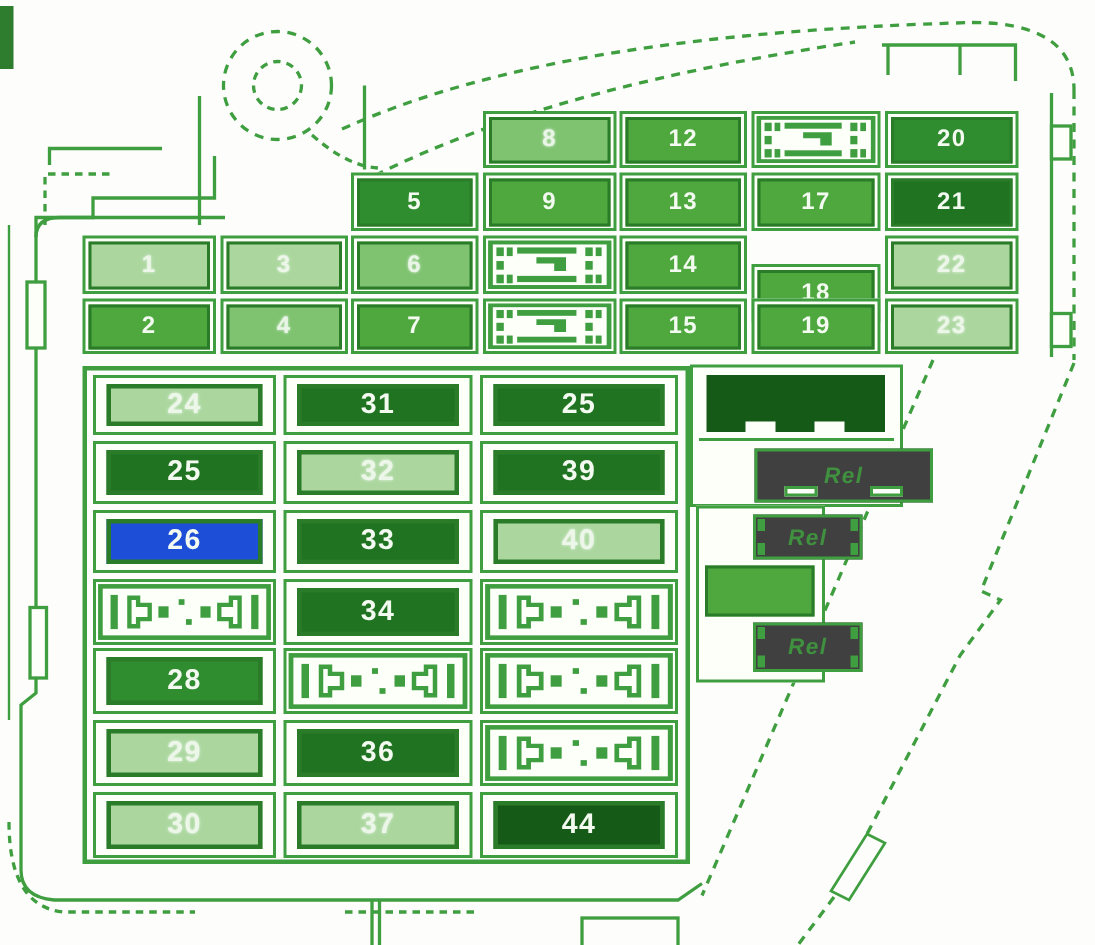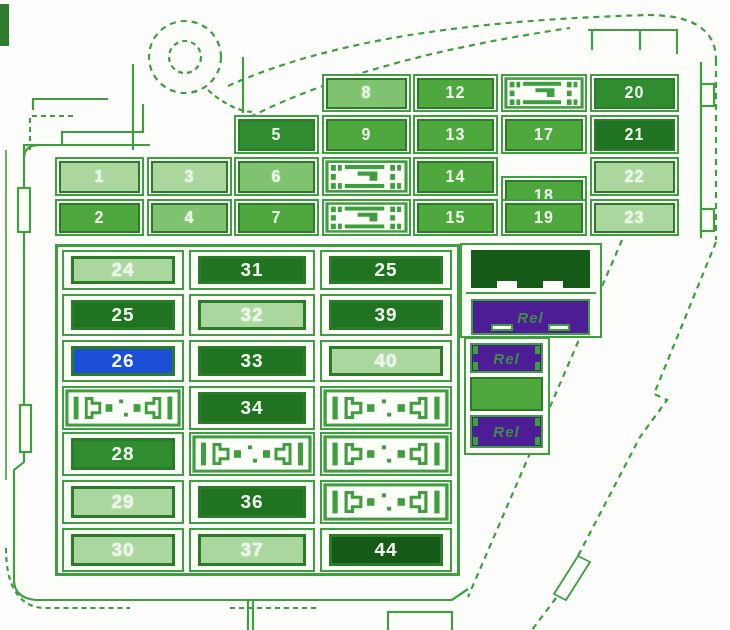--- a/index.html
+++ b/index.html
@@ -27,21 +27,21 @@
   }
   .cell.top .num { font-size:16px; }
   .cell.bot .num { font-size:19px; }
   .num.on-light { text-shadow:0 0 2px rgba(255,255,255,0.9); opacity:0.92; }
   .sym { position:absolute; inset:1px; }
   .sym svg { width:100%; height:100%; display:block; }
 
   .panel-box { position:absolute; box-sizing:border-box; border:2.5px solid var(--line,#3f9e3f); background:#fdfff9; }
   .dark-block { position:absolute; box-sizing:border-box; background:var(--sh-darkest,#1d5c20); }
   .notch { position:absolute; bottom:-1px; width:20px; height:8px; background:#fdfff9; }
-  .rel-box { position:absolute; box-sizing:border-box; border:2.5px solid var(--line,#3f9e3f); background:#4c1d95; }
+  .rel-box { position:absolute; box-sizing:border-box; border:2.5px solid var(--line,#3f9e3f); background:#404040;margin-left:32px; }
   .rel-label {
     position:absolute; inset:0; display:flex; align-items:center; justify-content:center;
     color:var(--line,#3f9e3f); font-size:15px; font-weight:bold; font-style:italic; letter-spacing:1px; opacity:0.85;
   }
   .tab { position:absolute; bottom:2px; width:22px; height:7px; box-sizing:border-box; border:2px solid var(--line,#3f9e3f); background:#fdfff9; }
   .tick { position:absolute; width:5px; height:8px; background:var(--line,#3f9e3f); }
   .solid-medium { position:absolute; box-sizing:border-box; background:var(--sh-medium,#4ea83e); border:2.5px solid var(--fuse-border,#2a7c28); }
 </style>
 </head>
 <body>

